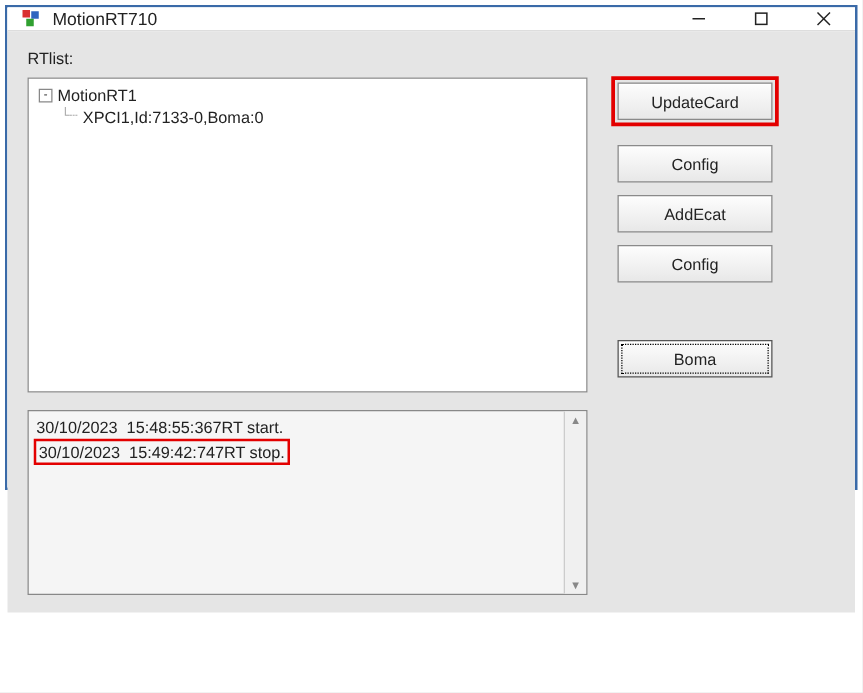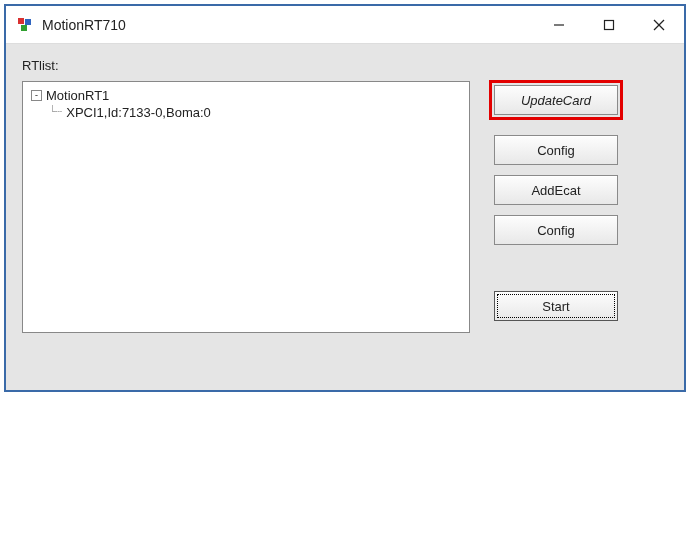--- a/index.html
+++ b/index.html
@@ -138,21 +138,20 @@
       outline-offset: -4px;
       border: 1px solid #555;
     }
     .highlight-red {
       border: 3px solid #e30000;
       padding: 2px;
       margin: -5px -5px 5px -5px;
     }
     .highlight-red .btn {
       margin: 0;
-      font-style: italic;
     }
     .spacer-small {
       height: 26px;
     }
     .log-panel {
       margin-top: 14px;
       width: 448px;
       height: 148px;
       background: #f5f5f5;
       border: 1px solid #888;
@@ -239,19 +238,27 @@
         </div>
 
         <div class="buttons-col">
           <div class="highlight-red">
             <div class="btn">UpdateCard</div>
           </div>
           <div class="btn">Config</div>
           <div class="btn">AddEcat</div>
           <div class="btn">Config</div>
           <div class="spacer-small"></div>
-          <div class="btn btn-focused">Start</div>
+          <div class="btn btn-focused">Boma</div>
         </div>
       </div>
 
+      <div class="log-panel">
+        <div class="log-line">30/10/2023  15:48:55:367RT start.</div>
+        <div><span class="log-line log-highlight">30/10/2023  15:49:42:747RT stop.</span></div>
+        <div class="log-scrollbar">
+          <span>▲</span>
+          <span>▼</span>
+        </div>
+      </div>
     </div>
   </div>
 </div>
 
 </body></html>

